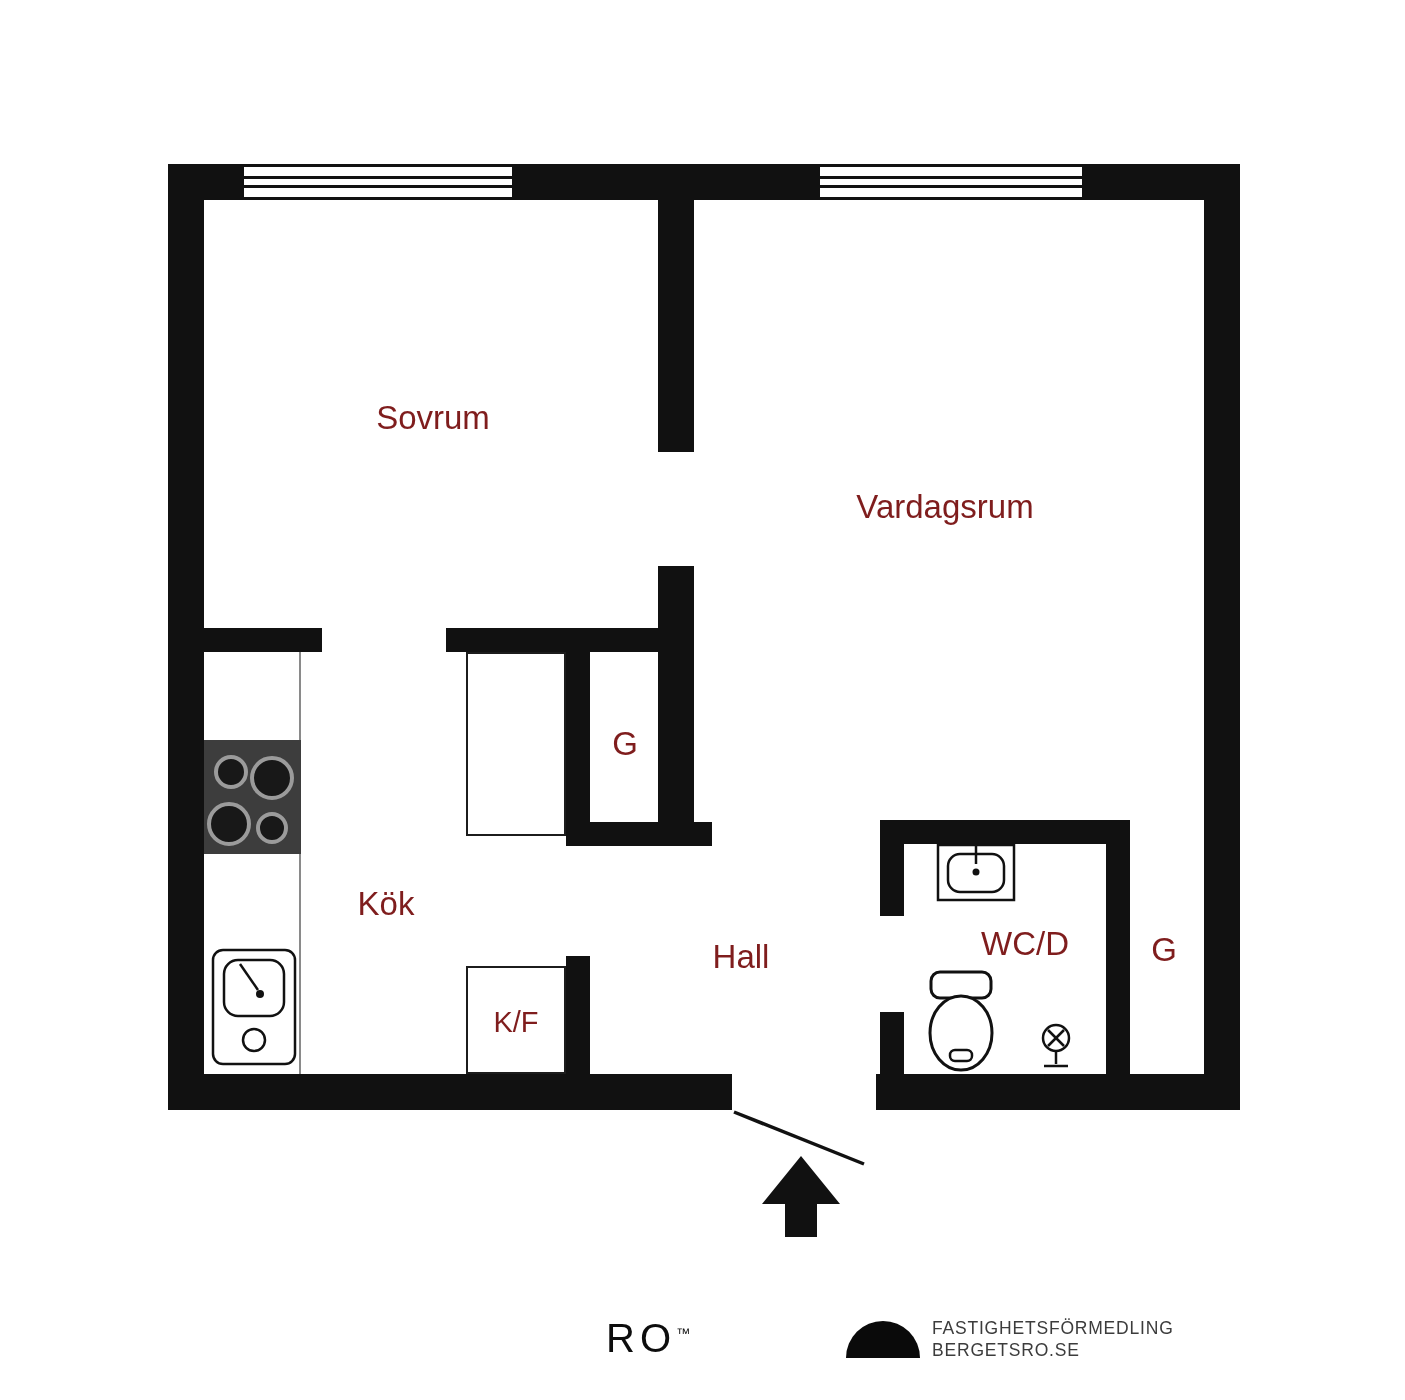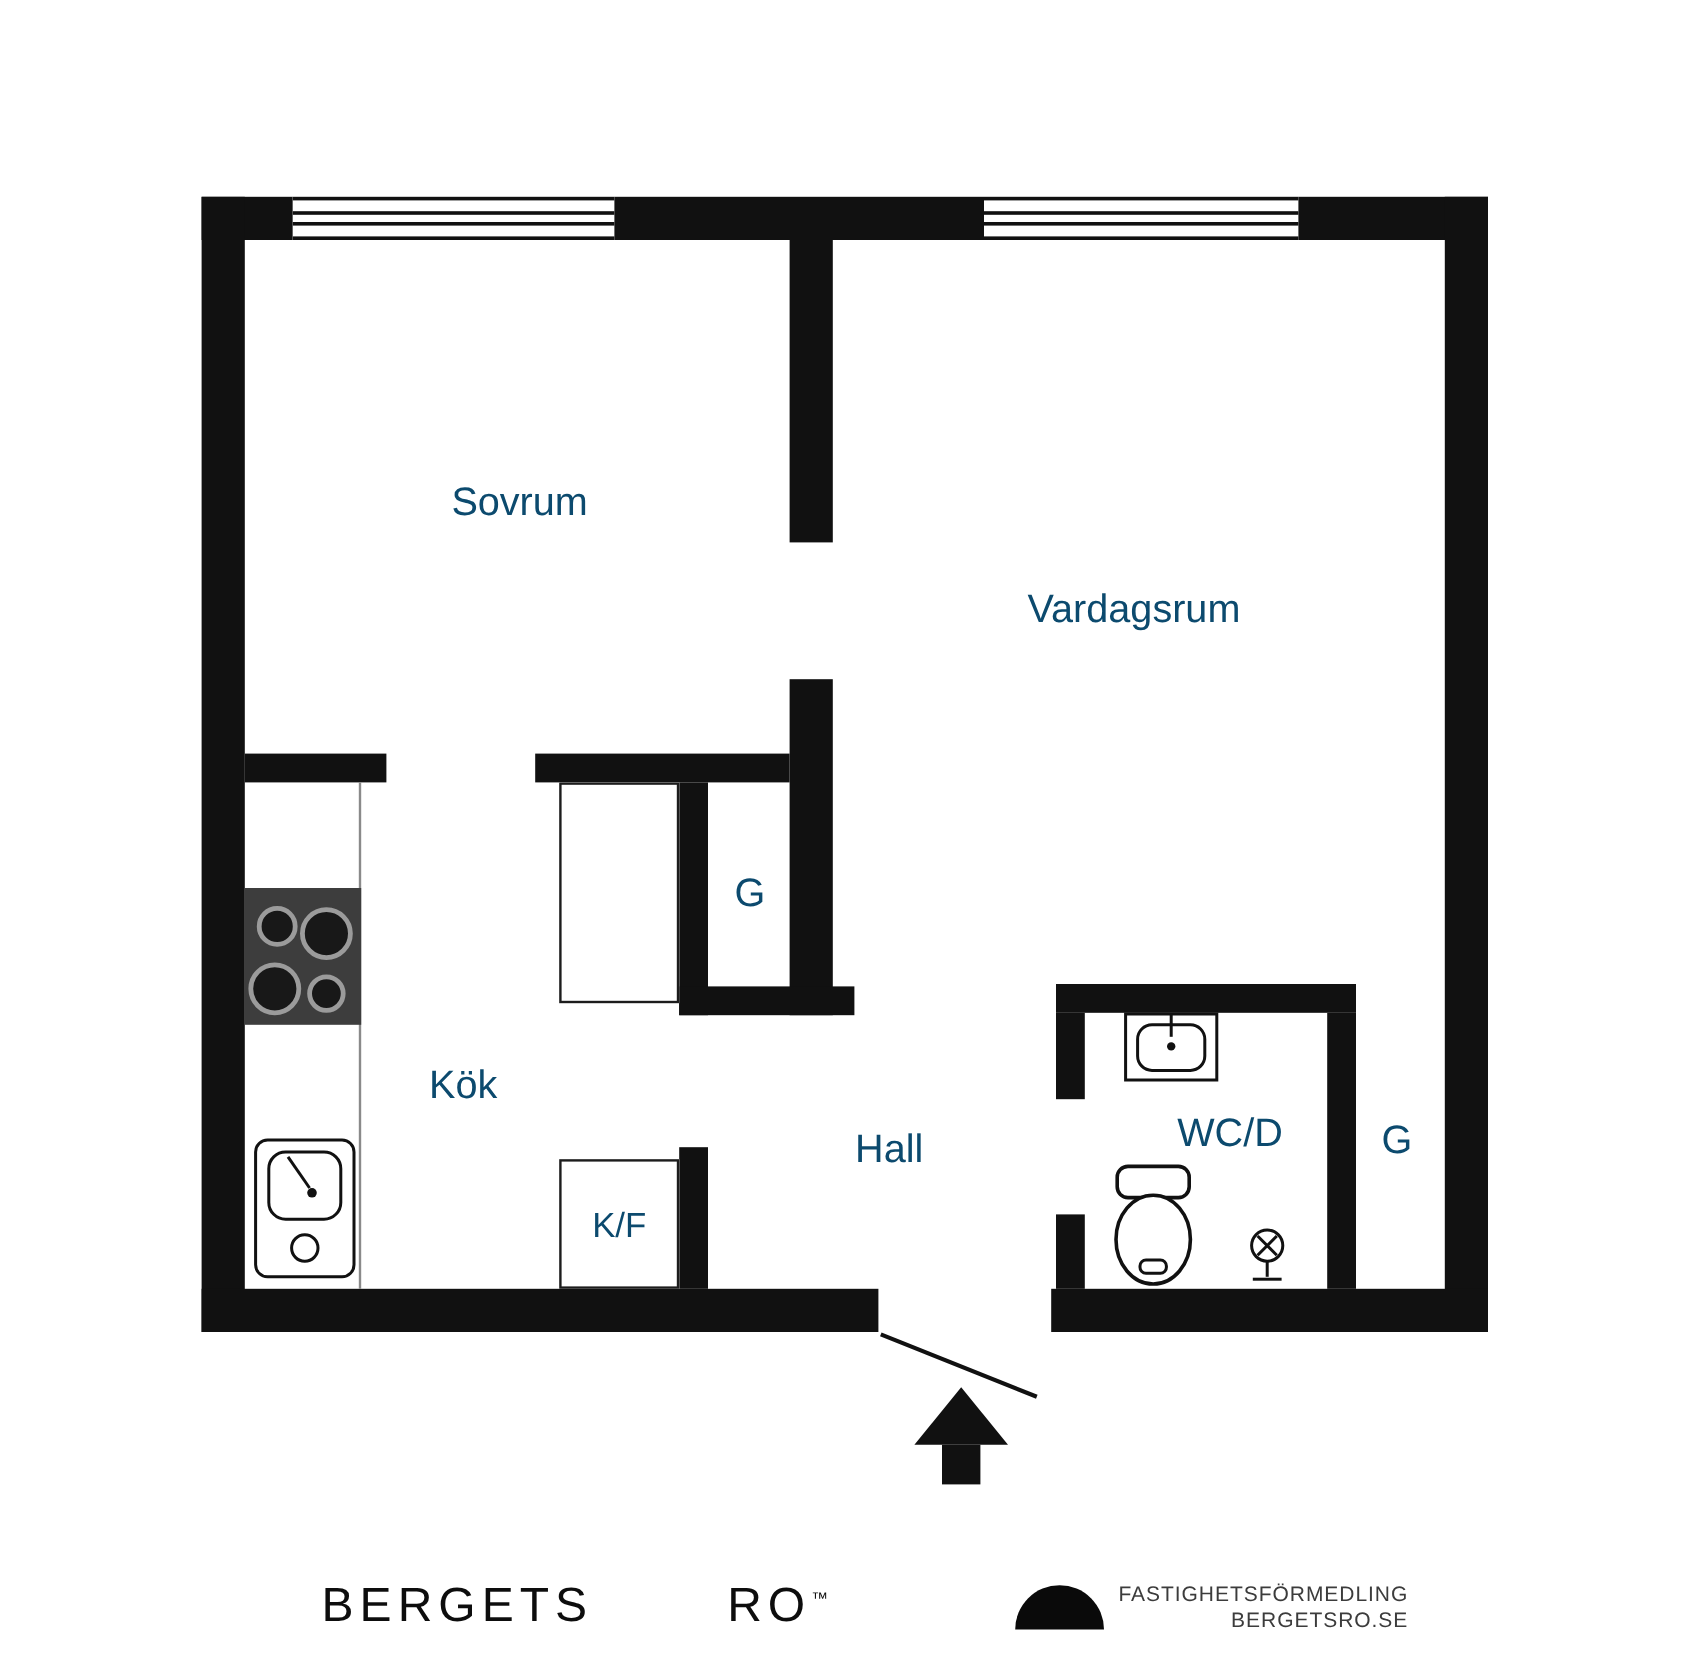--- a/index.html
+++ b/index.html
@@ -5,28 +5,28 @@
   html,body{margin:0;padding:0;background:#ffffff;}
   #stage{
     position:relative;width:1405px;height:1400px;background:#ffffff;overflow:hidden;
     font-family:"Liberation Sans", sans-serif;color:#141414;
   }
   .wall{position:absolute;background:#111111;}
   .window{position:absolute;background:#ffffff;border-top:3px solid #111;border-bottom:3px solid #111;box-sizing:border-box;}
   .window .pane{position:absolute;left:0;right:0;top:50%;height:12px;margin-top:-6px;border-top:3px solid #111;border-bottom:3px solid #111;box-sizing:border-box;}
   .thinline{position:absolute;background:#8a8a8a;}
   .cab{position:absolute;background:#ffffff;border:2px solid #1c1c1c;box-sizing:border-box;}
-  .label{position:absolute;transform:translate(-50%,-50%);font-size:33px;white-space:nowrap;color:#0c4a6e;}
+  .label{position:absolute;transform:translate(-50%,-50%);font-size:33px;white-space:nowrap;color:#7f1d1d;}
   .label.small{font-size:29px;text-align:right;}
   .fixtures{position:absolute;left:0;top:0;}
   .disclaimer{position:absolute;left:0;top:1252px;width:100%;text-align:center;font-size:29px;color:#111;}
   .wordmark{position:absolute;top:1316px;font-size:40px;letter-spacing:5px;font-weight:500;color:#0d0d0d;}
   .wordmark sup{font-size:14px;letter-spacing:0;vertical-align:super;}
   .logo-dome{position:absolute;left:846px;top:1321px;width:74px;height:37px;background:#0a0a0a;border-radius:74px 74px 0 0;}
-  .agency{position:absolute;left:932px;top:1317px;font-size:17.5px;letter-spacing:0.8px;line-height:22px;color:#3c3c3c;font-weight:500;text-align:right;}
+  .agency{position:absolute;left:932px;top:1317px;font-size:17.5px;letter-spacing:0.8px;line-height:22px;color:#3c3c3c;font-weight:500;}
 </style>
 </head>
 <body>
 
 <div id="stage">
 
   <div class="wall" style="left:168px;top:164px;width:76px;height:36px"></div>
   <div class="window" style="left:244px;top:164px;width:268px;height:36px">
       <div class="pane"></div>
     </div>
@@ -100,21 +100,20 @@
   <div class="label" style="left:433px;top:418px">Sovrum</div>
   <div class="label" style="left:945px;top:507px">Vardagsrum</div>
   <div class="label" style="left:386px;top:904px">Kök</div>
   <div class="label" style="left:625px;top:744px">G</div>
   <div class="label" style="left:741px;top:957px">Hall</div>
   <div class="label" style="left:1025px;top:944px">WC/D</div>
   <div class="label" style="left:1164px;top:950px">G</div>
   <div class="label small" style="left:516px;top:1022px">K/F</div>
 
 
-  <div class="wordmark" style="left:268px">BERGETS</div>
   <div class="wordmark" style="left:606px"><span>RO</span><sup>™</sup></div>
 
   <div class="logo-dome"></div>
   <div class="agency">
     <div>FASTIGHETSFÖRMEDLING</div>
     <div>BERGETSRO.SE</div>
   </div>
 
 </div>
 

